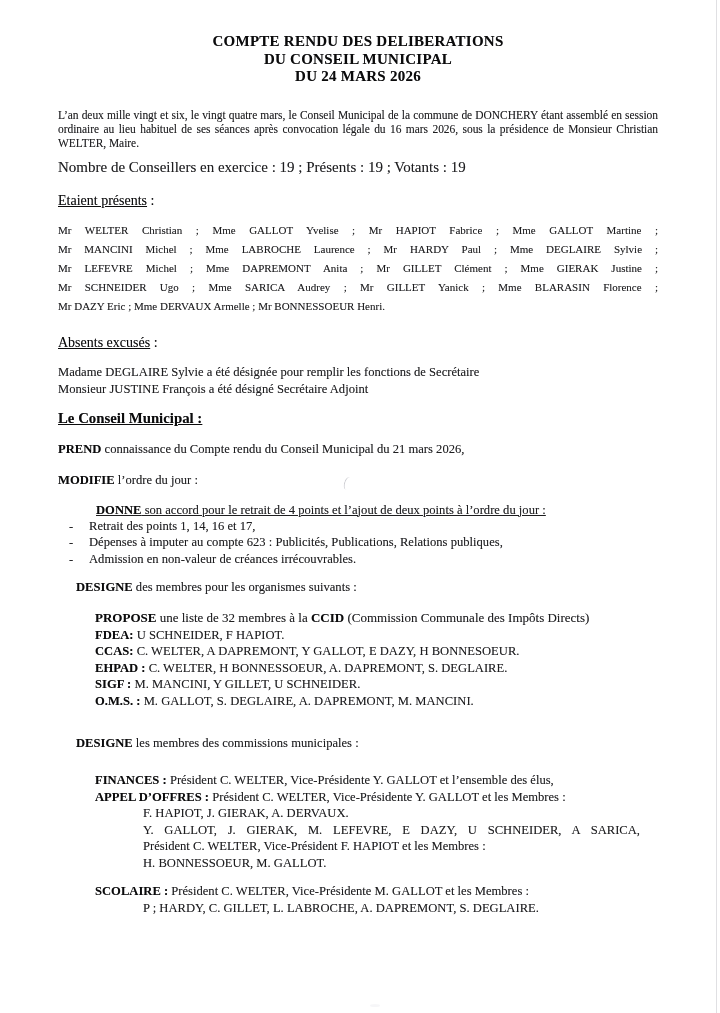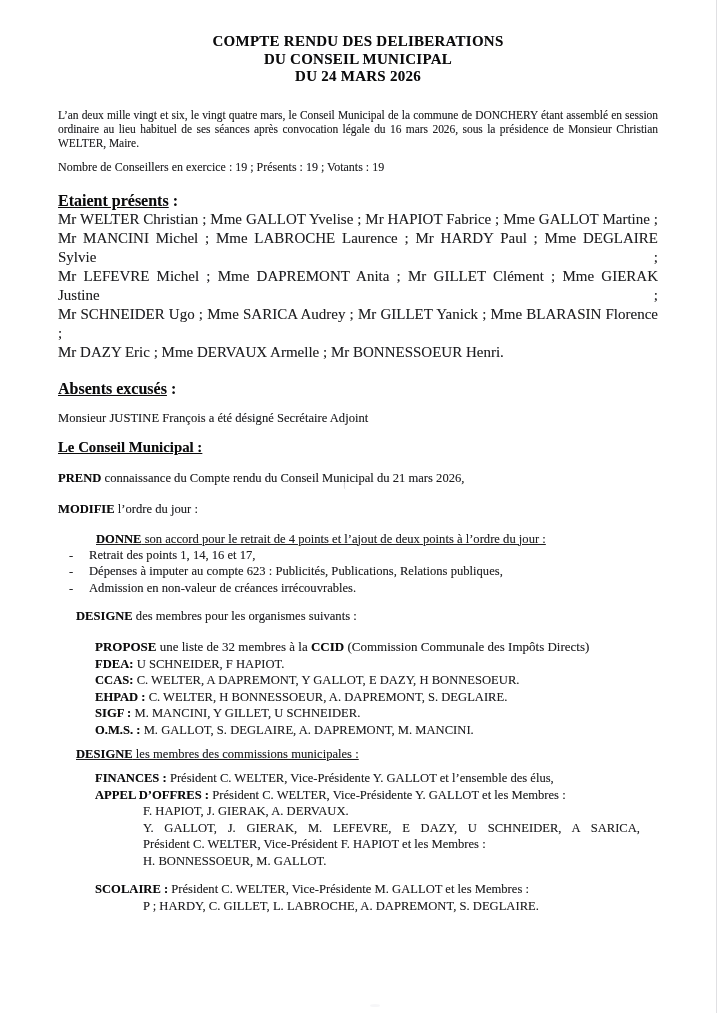--- a/index.html
+++ b/index.html
@@ -52,33 +52,33 @@
   }
   .intro-para {
     margin-top: 22px;
     font-size: 11.5px;
     line-height: 14px;
     text-align: justify;
     letter-spacing: -0.05px;
   }
   .counts {
     margin-top: 10px;
-    font-size: 12px;
+    font-size: 15px;
     line-height: 14px;
   }
   .sub-heading {
     margin-top: 20px;
-    font-size: 16px;
+    font-size: 14px;
     line-height: 14px;
-    font-weight: bold;
+    font-weight: normal;
     color: #0b0b0c;
   }
   .present-list {
-    margin-top: 2px;
-    font-size: 15px;
+    margin-top: 13px;
+    font-size: 11px;
     line-height: 19px;
   }
   .sub-heading.absents { margin-top: 20px; }
   .secretary {
     margin-top: 14px;
     font-size: 12.6px;
     line-height: 17px;
   }
   .council-heading {
     margin-top: 12px;
@@ -96,25 +96,25 @@
   .modifie { margin-top: 15px; }
   .donne   { margin-top: 14px; margin-left: 38px; text-decoration: underline; }
   .dash-row {
     position: relative;
     font-size: 12.6px;
     line-height: 16.5px;
     padding-left: 31px;
   }
   .dash-row .dash { position: absolute; left: 11px; }
   .designe  { margin-top: 12px; margin-left: 18px; }
-  .designe2 { margin-top: 8px; margin-left: 18px; text-decoration: underline; }
+  .designe2 { margin-top: 26px; margin-left: 18px; }
   .propose  { margin-top: 15px; margin-left: 37px; font-size: 13px; line-height: 16.5px; }
   .org-line { margin-left: 37px; font-size: 12.6px; line-height: 16.5px; }
   .com-line { margin-left: 37px; font-size: 12.6px; line-height: 16.5px; }
-  .com-line.finances { margin-top: 8px; }
+  .com-line.finances { margin-top: 21px; }
   .member-line { margin-left: 85px; font-size: 12.6px; line-height: 16.5px; }
   .travaux-heading {
     margin-top: 12px; margin-left: 37px; margin-right: 18px;
     font-size: 12.6px; line-height: 16.5px;
     font-weight: bold; color: #0b0b0c;
     text-align: justify; text-align-last: justify;
   }
   .member-line.stretch { margin-right: 18px; text-align: justify; text-align-last: justify; }
   .com-line.scolaire { margin-top: 12px; }
 </style>
@@ -144,20 +144,21 @@
       <div class="just">Mr WELTER Christian ; Mme GALLOT Yvelise ; Mr HAPIOT Fabrice ; Mme GALLOT Martine ;</div>
       <div class="just">Mr MANCINI Michel ; Mme LABROCHE Laurence ; Mr HARDY Paul ; Mme DEGLAIRE Sylvie ;</div>
       <div class="just">Mr LEFEVRE Michel ; Mme DAPREMONT Anita ; Mr GILLET Clément ; Mme GIERAK Justine ;</div>
       <div class="just">Mr SCHNEIDER Ugo ; Mme SARICA Audrey ; Mr GILLET Yanick ; Mme BLARASIN Florence ;</div>
       <div>Mr DAZY Eric ; Mme DERVAUX Armelle ; Mr BONNESSOEUR Henri.</div>
     </div>
 
     <p class="sub-heading absents"><span class="u">Absents excusés</span><span> :</span></p>
 
     <div class="secretary">
+      <div>Madame DEGLAIRE Sylvie a été désignée pour remplir les fonctions de Secrétaire</div>
       <div>Monsieur JUSTINE François a été désigné Secrétaire Adjoint</div>
     </div>
 
     <p class="council-heading">Le Conseil Municipal :</p>
 
     <p class="decision prend"><b>PREND</b><span> connaissance du Compte rendu du Conseil Municipal du 21 mars 2026,</span></p>
 
     <p class="decision modifie"><b>MODIFIE</b><span> l’ordre du jour :</span></p>
 
     <p class="decision donne"><b>DONNE</b><span> son accord pour le retrait de 4 points et l’ajout de deux points à l’ordre du jour :</span></p>

